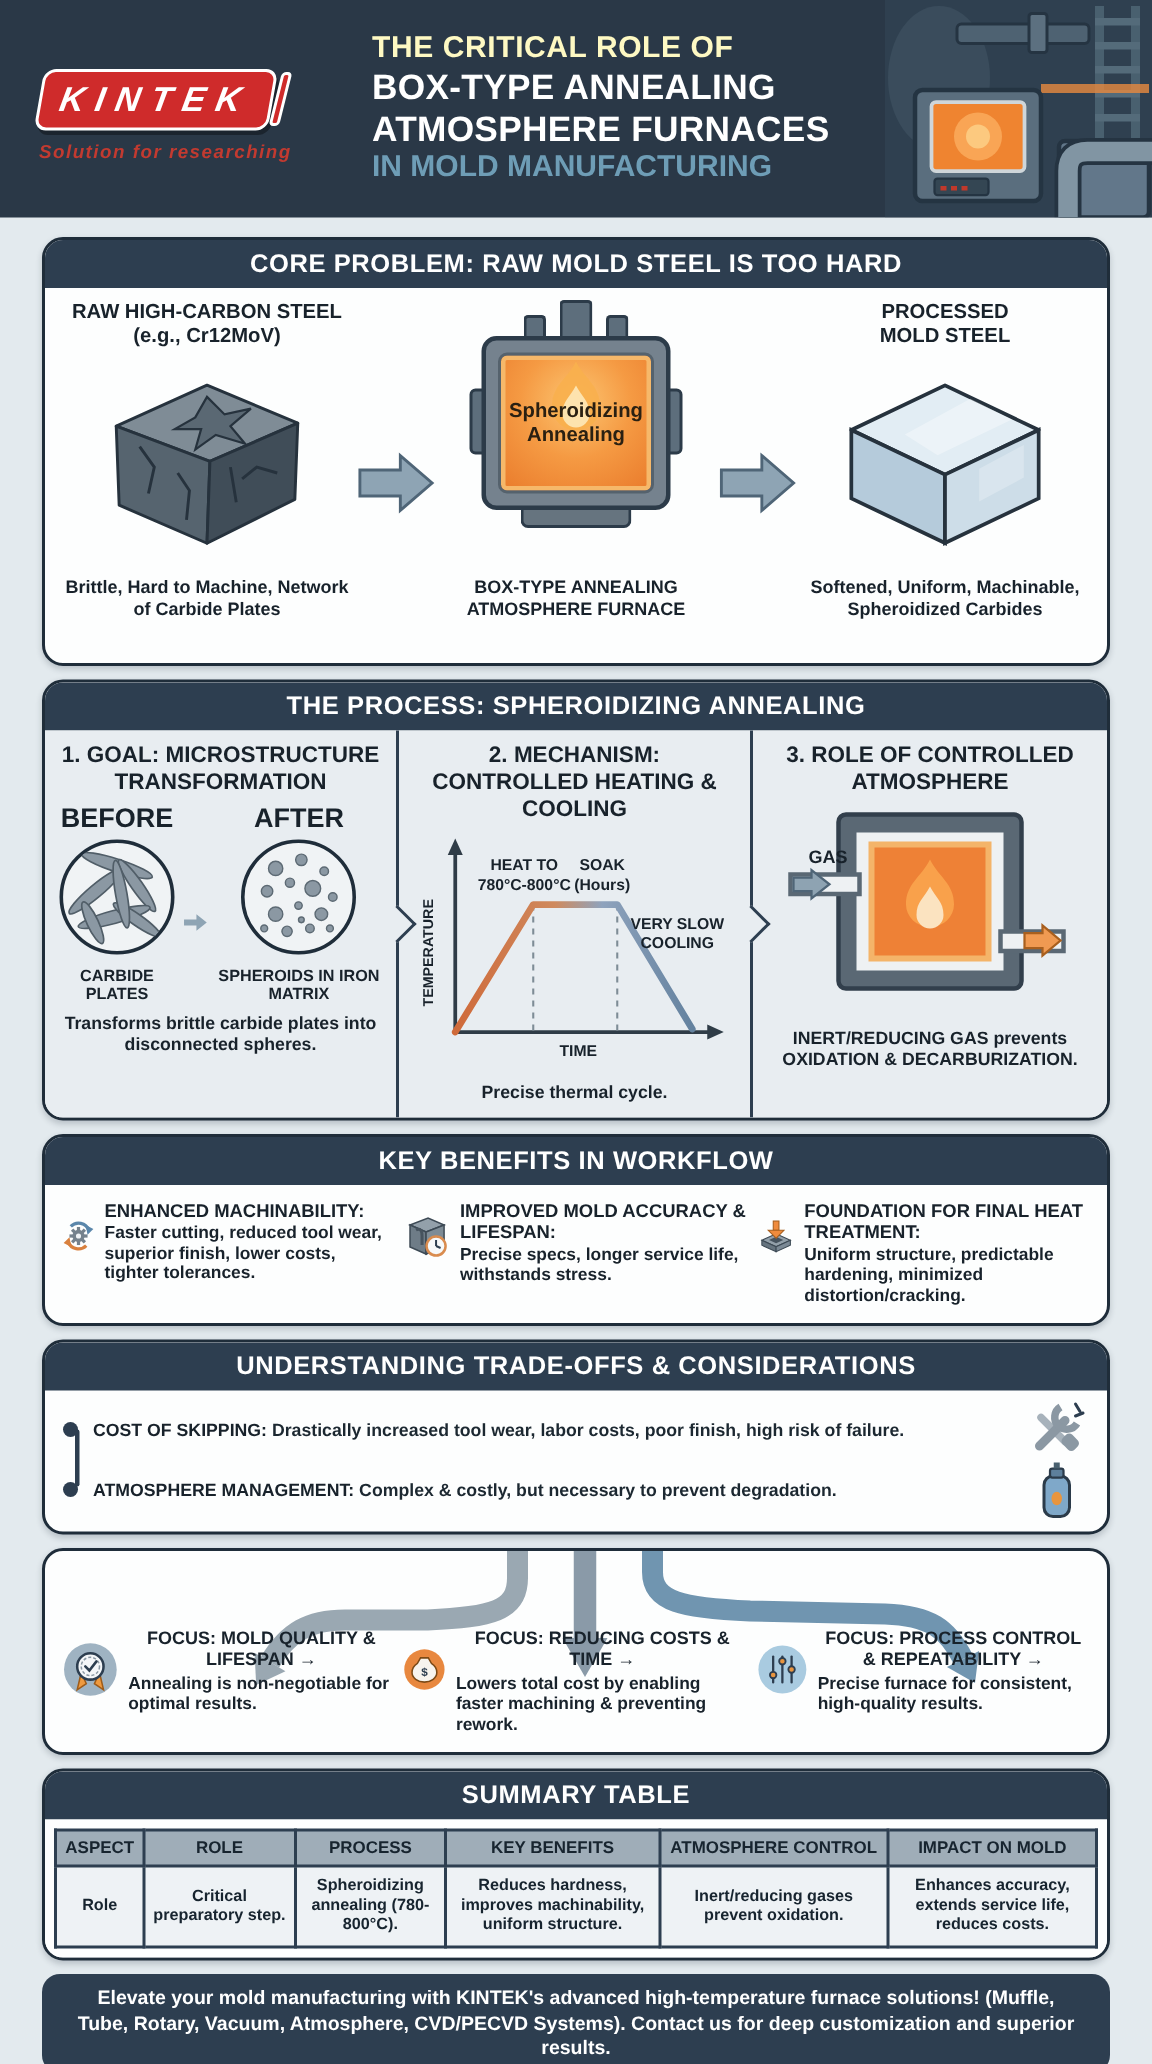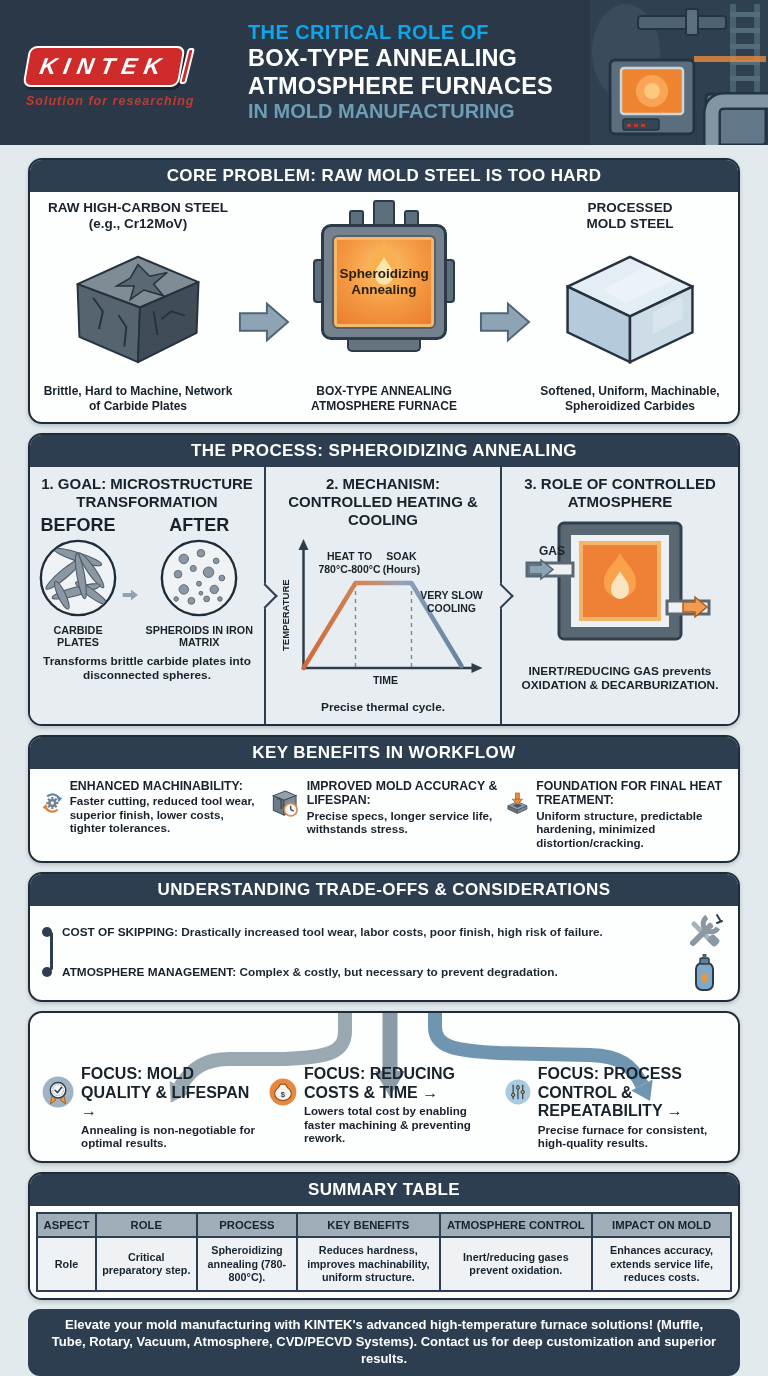--- a/index.html
+++ b/index.html
@@ -14,32 +14,32 @@
   .logo-area { width:212px; flex:0 0 auto; position:relative; z-index:2; }
   .logo-badge { display:inline-block; background:#cf2b2b; border:2px solid #fff;
     border-radius:8px; transform:skewX(-10deg); padding:5px 12px;
     box-shadow:2px 3px 0 rgba(0,0,0,.35); }
   .logo-badge span { font-weight:bold; font-style:italic; color:#fff; font-size:23px; letter-spacing:7px; }
   .logo-slash { display:inline-block; width:7px; height:36px; background:#cf2b2b;
     border:2px solid #fff; border-radius:3px; transform:skewX(-14deg) translateY(10px); margin-left:4px; }
   .logo-tagline { color:#c23a30; font-style:italic; font-weight:bold; font-size:12.5px;
     margin-top:7px; letter-spacing:1px; }
   .title-area { flex:1; padding-left:10px; line-height:1.18; position:relative; z-index:2; }
-  .t1 { color:#0ea5e9; font-size:20px; font-weight:bold; letter-spacing:.4px; }
+  .t1 { color:#fef9c3; font-size:20px; font-weight:bold; letter-spacing:.4px; }
   .t2,.t3 { color:#ffffff; font-size:23.5px; font-weight:bold; letter-spacing:.2px; }
   .t4 { color:#6e9db6; font-size:20px; font-weight:bold; }
   .header-art { position:absolute; right:0; top:0; z-index:1; }
   
   .card { margin:0 28px 9px; background:#fdfefe; border:2px solid #1f2d3a; border-radius:14px;
     overflow:hidden; box-shadow:0 2px 4px rgba(30,45,60,.22); position:relative; }
   .card.first { margin-top:13px; }
   .card-header { background:#2d3e50; color:#fff; font-weight:bold; font-size:17px;
     text-align:center; padding:6px 4px; letter-spacing:.4px; }
   
-  .core-grid { display:flex; align-items:center; justify-content:space-between; padding:8px 12px 8px; }
+  .core-grid { display:flex; align-items:center; justify-content:space-between; padding:8px 12px 28px; }
   .core-col { display:flex; flex-direction:column; align-items:center; justify-content:space-between;
     height:214px; width:192px; }
   .core-col.mid { width:182px; }
   .core-title { font-size:13.5px; font-weight:bold; text-align:center; line-height:1.2; }
   .core-caption { font-size:12px; font-weight:bold; text-align:center; line-height:1.25; }
   .big-arrow { flex:0 0 auto; margin-top:30px; }
   
   .bfurnace { text-align:center; }
   .chimney-row { display:flex; justify-content:center; align-items:flex-end; gap:9px; height:24px; }
   .ch { background:#5d6e7c; border:2.5px solid #2c3b49; border-bottom:none; border-radius:3px 3px 0 0; }
@@ -88,21 +88,21 @@
   .trade-text { font-size:11.8px; line-height:1.2; padding-right:6px; }
   .trade-text b { font-weight:bold; }
   .trade-text span { font-weight:bold; color:#1c2831; }
   .trade-ico { justify-self:end; }
   
   .choice-body { position:relative; min-height:128px; }
   .branch-arrows { position:absolute; top:0; left:0; z-index:0; }
   .choice-grid { position:relative; z-index:1; display:grid; grid-template-columns:1fr 1.04fr 1fr;
     gap:6px; padding:52px 12px 12px; }
   .choice-item { display:flex; gap:7px; align-items:flex-start; }
-  .c-title { font-size:16px; font-weight:bold; line-height:1.16; }
+  .c-title { font-size:12px; font-weight:bold; line-height:1.16;text-align:center; }
   .c-desc  { font-size:11.6px; font-weight:bold; line-height:1.16; margin-top:2px; }
   
   .summary-wrap { padding:6px; background:#fdfefe; }
   table { width:100%; border-collapse:collapse; border:2px solid #2d3e50; }
   th { background:#9fadb8; color:#17242f; font-size:11.3px; padding:5px 3px; border:2px solid #2d3e50; }
   td { background:#eef2f5; font-size:10.8px; font-weight:bold; color:#17242f; padding:6px 4px;
     border:2px solid #2d3e50; text-align:center; line-height:1.22; }
   
   .footer-box { margin:3px 28px 6px; background:#2d3e50; border-radius:12px; padding:8px 22px;
     color:#fff; text-align:center; font-weight:bold; font-size:13px; line-height:1.3; }

